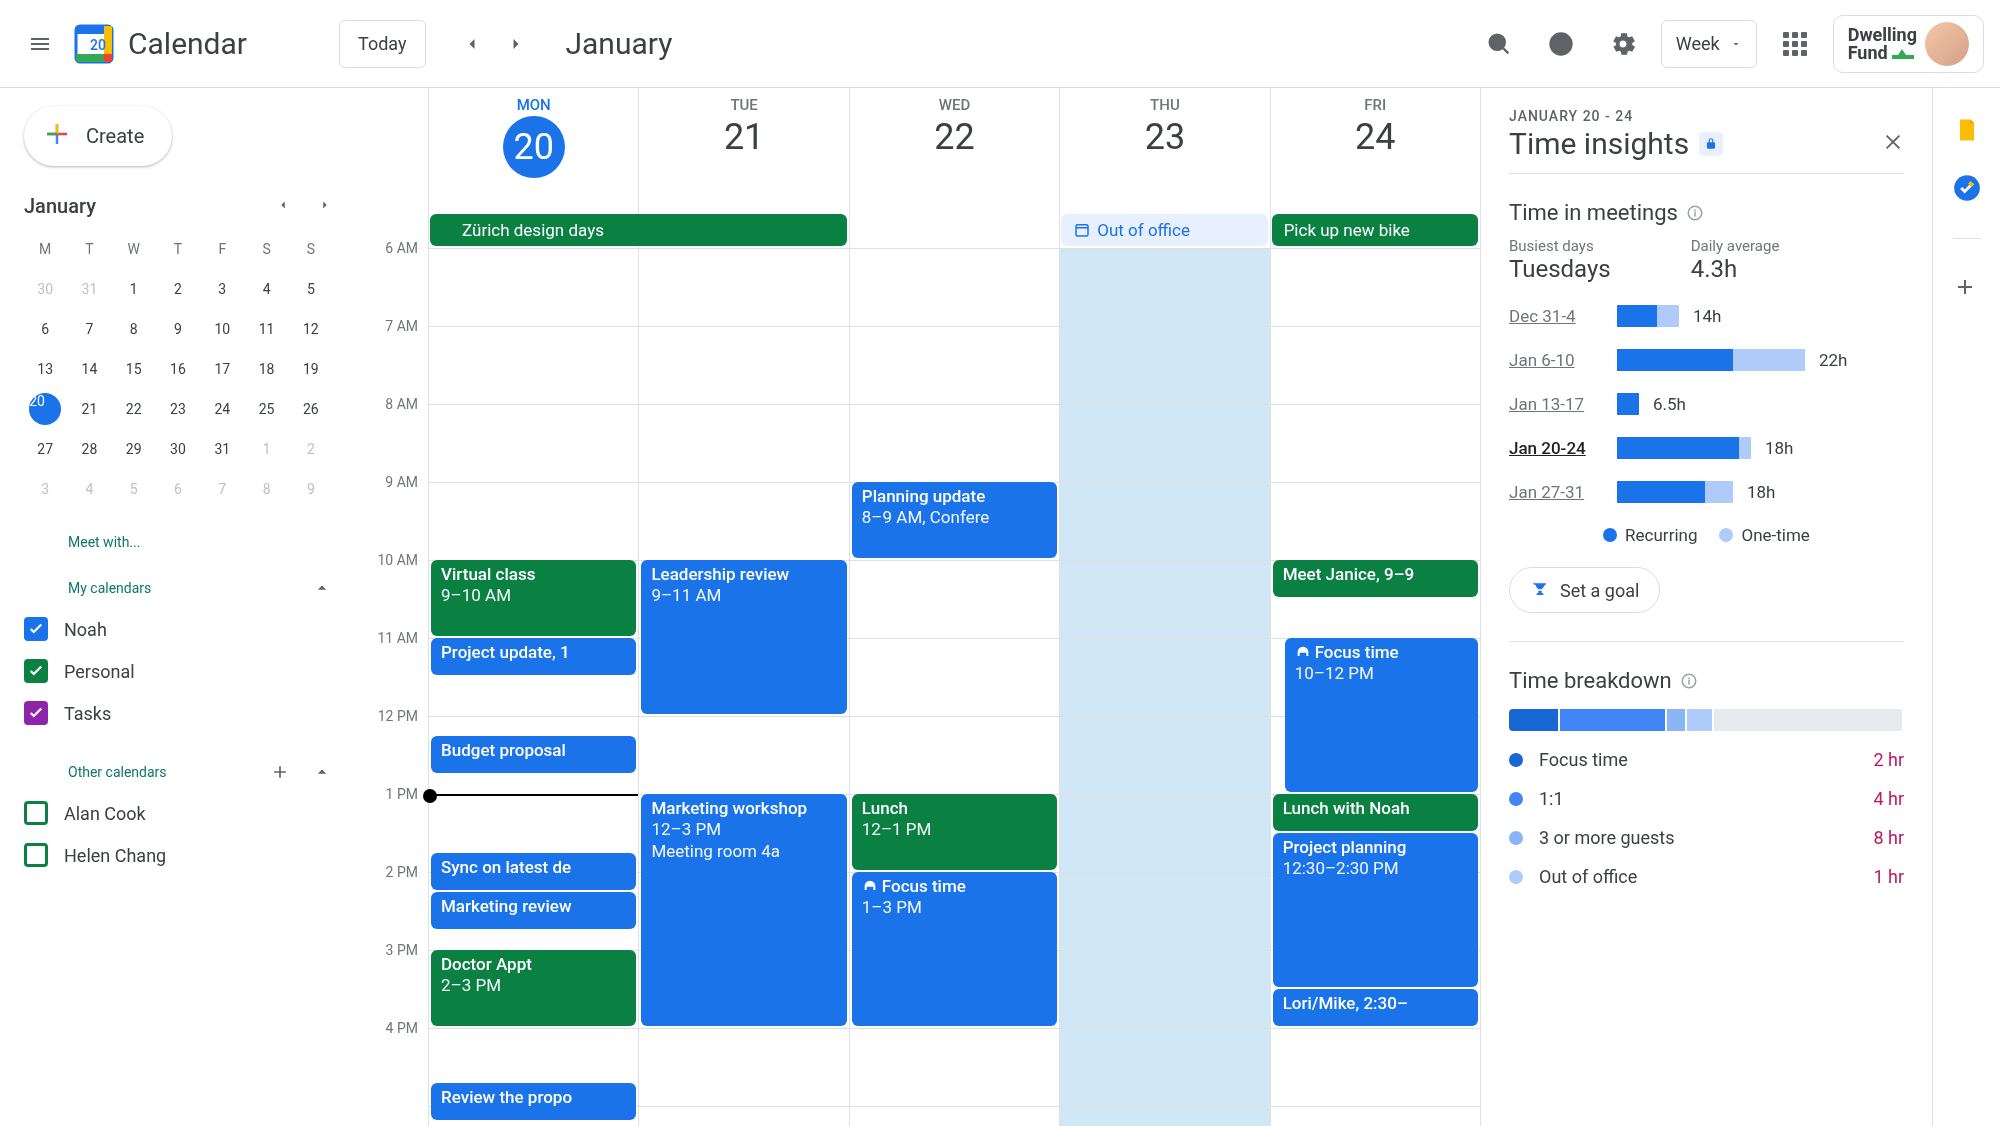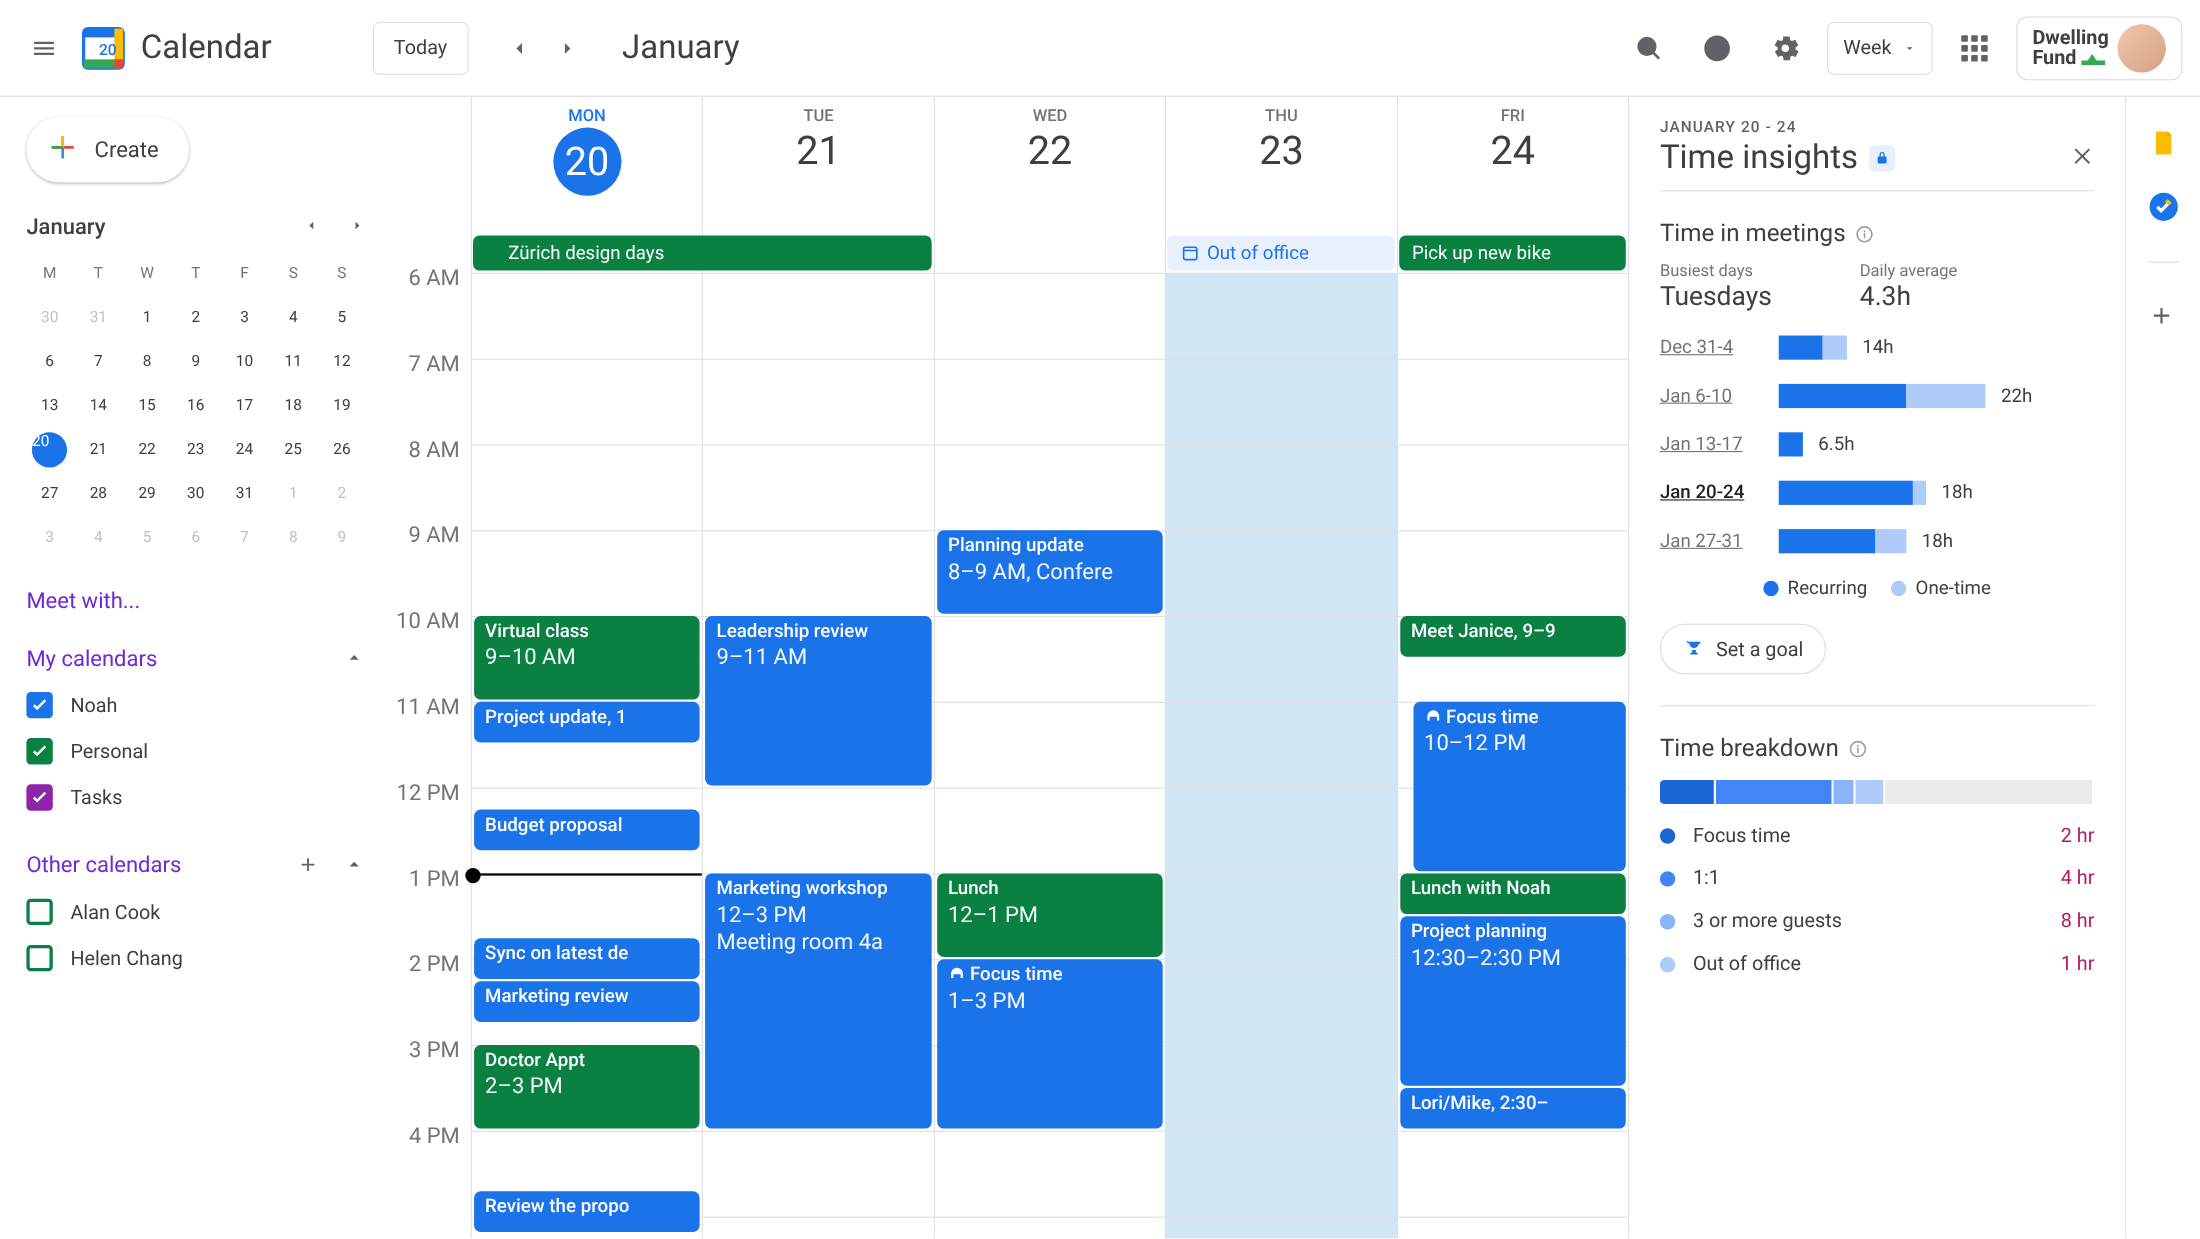--- a/index.html
+++ b/index.html
@@ -32,52 +32,52 @@
 .mini-header { display: flex; align-items: center; }
 .mini-month { font-size: 20px; font-weight: 500; }
 .mini-arrows { margin-left: auto; display: flex; gap: 28px; }
 .mini-arrow { cursor: pointer; }
 .mini-arrow svg { width: 14px; height: 14px; fill: #5f6368; }
 .mini-grid { display: grid; grid-template-columns: repeat(7, 1fr); gap: 2px; margin-top: 12px; }
 .mini-cell { height: 38px; display: flex; align-items: center; justify-content: center; font-size: 14px; color: #3c4043; }
 .mini-dow { color: #70757a; }
 .mini-other { color: #bdc1c6; }
 .mini-selected { background: #1a73e8; color: #fff; border-radius: 50%; width: 32px; height: 32px; margin: auto; }
-.section-title { font-size: 20px; color: #6d28d9; margin-top: 26px; }
+.section-title { font-size: 14px; color: #0f766e; margin-top: 26px; margin-left: 44px; }
 .search-people { margin-top: 12px; background: #f1f3f4; border-radius: 6px; height: 52px; display: flex; align-items: center; padding: 0 14px; gap: 12px; }
 .search-people svg { width: 24px; height: 24px; fill: #5f6368; }
 .search-people input { border: none; background: transparent; font-size: 18px; outline: none; flex: 1; color: #5f6368; }
 .section-head { display: flex; align-items: center; margin-top: 28px; }
 .section-head .section-title { margin-top: 0; }
 .section-head-icons { margin-left: auto; display: flex; gap: 22px; }
 .section-head-icons svg { width: 20px; height: 20px; fill: #5f6368; cursor: pointer; }
 .cal-list { margin-top: 10px; }
 .cal-item { display: flex; align-items: center; gap: 16px; height: 42px; font-size: 18px; cursor: pointer; }
 .cal-check { width: 24px; height: 24px; border-radius: 4px; display: flex; align-items: center; justify-content: center; }
 .cal-check svg { width: 18px; height: 18px; fill: #fff; }
 .cal-check-empty { border: 3px solid; background: #fff; }
 .calendar-grid { flex: 1; position: relative; display: flex; }
 .time-col { width: 72px; text-align: right; padding-right: 10px; }
-.time-label { height: 78px; font-size: 20px; color: #70757a; position: relative; top: -8px; }
+.time-label { height: 78px; font-size: 14px; color: #70757a; position: relative; top: -8px; }
 .day-headers { position: absolute; top: 0; left: 72px; right: 0; height: 160px; display: flex; }
 .day-header { flex: 1; text-align: center; border-left: 1px solid #e0e0e0; padding-top: 8px; }
 .day-dow { font-size: 15px; color: #70757a; font-weight: 500; }
 .day-num { font-size: 36px; color: #3c4043; margin-top: 2px; }
 .day-selected .day-dow { color: #1a73e8; }
 .day-selected .day-num-circle { background: #1a73e8; color: #fff; width: 62px; height: 62px; border-radius: 50%; display: inline-flex; align-items: center; justify-content: center; }
 .allday-row { position: absolute; top: 126px; left: 72px; right: 0; height: 34px; display: flex; }
 .allday-cell { flex: 1; position: relative; }
 .allday-event { position: absolute; top: 0; left: 2px; right: 2px; height: 32px; border-radius: 6px; color: #fff; font-size: 17px; padding: 4px 12px; display: flex; align-items: center; overflow: hidden; white-space: nowrap; }
 .grid-body { position: absolute; top: 160px; left: 72px; right: 0; bottom: 0; display: flex; }
 .grid-col { flex: 1; border-left: 1px solid #e0e0e0; position: relative; }
 .grid-col.ooo { background: #d1e7f5; }
 .hour-line { position: absolute; left: 0; right: 0; border-top: 1px solid #e0e0e0; }
 .event { position: absolute; left: 2px; right: 2px; border-radius: 6px; color: #fff; padding: 4px 10px; overflow: hidden; font-size: 17px; line-height: 1.25; }
 .event-title { font-weight: 500; white-space: nowrap; overflow: hidden; text-overflow: clip; }
-.event-sub { font-size: 20px; opacity: .95; white-space: nowrap; overflow: hidden; }
+.event-sub { font-size: 17px; opacity: .95; white-space: nowrap; overflow: hidden; }
 .now-line { position: absolute; left: 0; right: 0; border-top: 2px solid #000; z-index: 5; }
 .now-dot { position: absolute; left: -6px; top: -7px; width: 14px; height: 14px; background: #000; border-radius: 50%; }
 .time-gutter-wrap { padding-top: 160px; }
 .insights { width: 452px; border-left: 1px solid #e0e0e0; padding: 20px 28px; overflow: hidden; }
 .ins-range { color: #5f6368; font-size: 14px; letter-spacing: 1px; font-weight: 500; }
 .ins-title-row { display: flex; align-items: center; margin-top: 2px; }
 .ins-title { font-size: 30px; font-weight: 400; }
 .lock-badge { width: 24px; height: 24px; border-radius: 5px; background: #e8f0fe; display: flex; align-items: center; justify-content: center; margin-left: 10px; }
 .lock-badge svg { width: 14px; height: 14px; fill: #1a73e8; }
 .close-x { margin-left: auto; cursor: pointer; }

